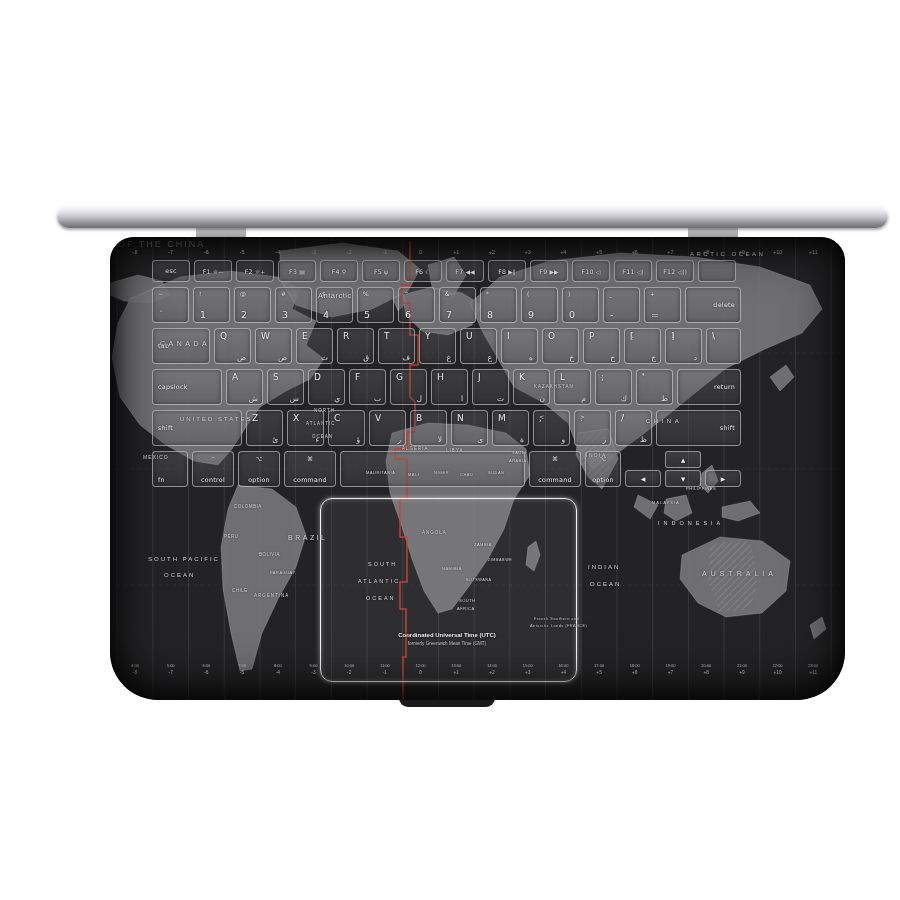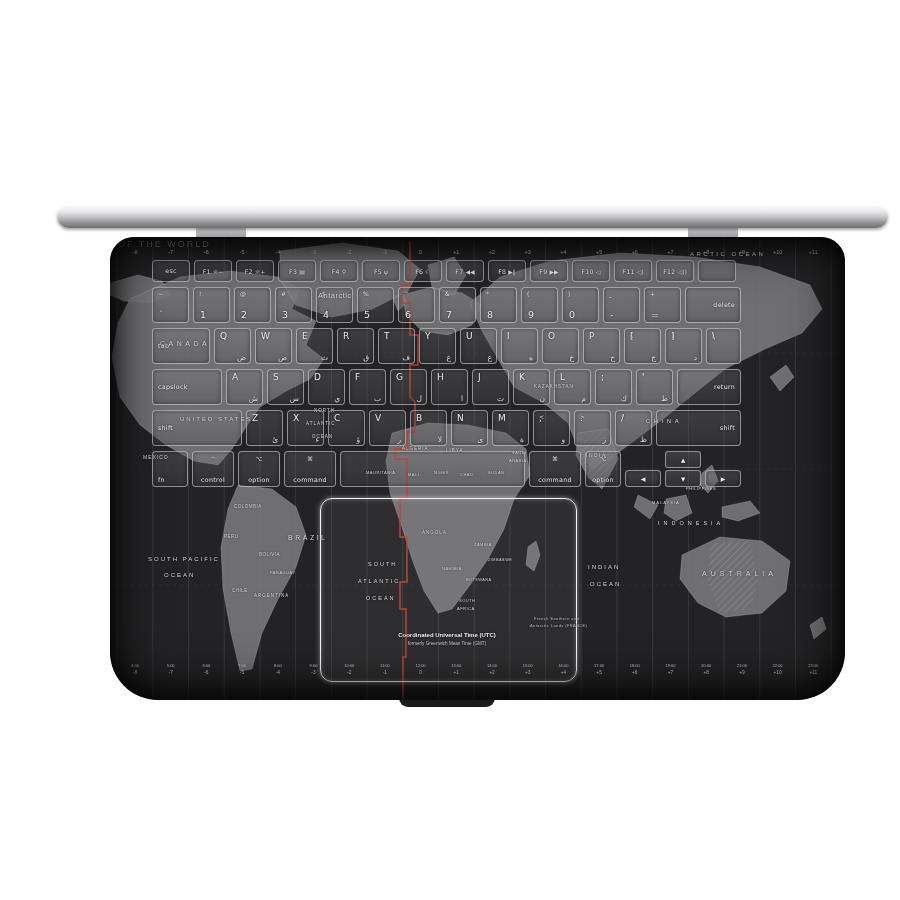--- a/index.html
+++ b/index.html
@@ -439,21 +439,21 @@
           </div>
           <div class="key key-arrow" style="width: 36px;">
             <div class="km-arrow" style="font-size: 6px;">▶</div>
           </div>
         </div>
       </div>
 
     <div class="labels" id="labels">
       <span class="utc1">Coordinated Universal Time (UTC)</span>
       <span class="utc2">formerly Greenwich Mean Time (GMT)</span>
-    <span class="maplabel" style="left: 8px; top: 2px; font-size: 9px; letter-spacing: 2px; color: rgb(150, 150, 154);">OF THE WORLD</span>
+    <span class="maplabel" style="left: 8px; top: 2px; font-size: 9px; letter-spacing: 2px; color: rgb(150, 150, 154);">OF THE CHINA</span>
         <span class="maplabel" style="left: 580px; top: 14px; font-size: 6px; letter-spacing: 2.5px;">ARCTIC OCEAN</span>
         <span class="maplabel" style="left: 208px; top: 54px; font-size: 7.5px; color: rgb(220, 220, 222);">Antarctic</span>
         <span class="maplabel" style="left: 50px; top: 103px; font-size: 7px; letter-spacing: 3.5px;">CANADA</span>
         <span class="maplabel" style="left: 70px; top: 179px; font-size: 6px; letter-spacing: 2px;">UNITED STATES</span>
         <span class="maplabel" style="left: 33px; top: 217px; font-size: 5px; letter-spacing: 1px;">MEXICO</span>
         <span class="maplabel" style="left: 124px; top: 267px; font-size: 4.5px;">COLOMBIA</span>
         <span class="maplabel" style="left: 114px; top: 297px; font-size: 4.5px;">PERU</span>
         <span class="maplabel" style="left: 178px; top: 297px; font-size: 7px; letter-spacing: 2.5px;">BRAZIL</span>
         <span class="maplabel" style="left: 149px; top: 315px; font-size: 4.5px;">BOLIVIA</span>
         <span class="maplabel" style="left: 160px; top: 333px; font-size: 4px;">PARAGUAY</span>

